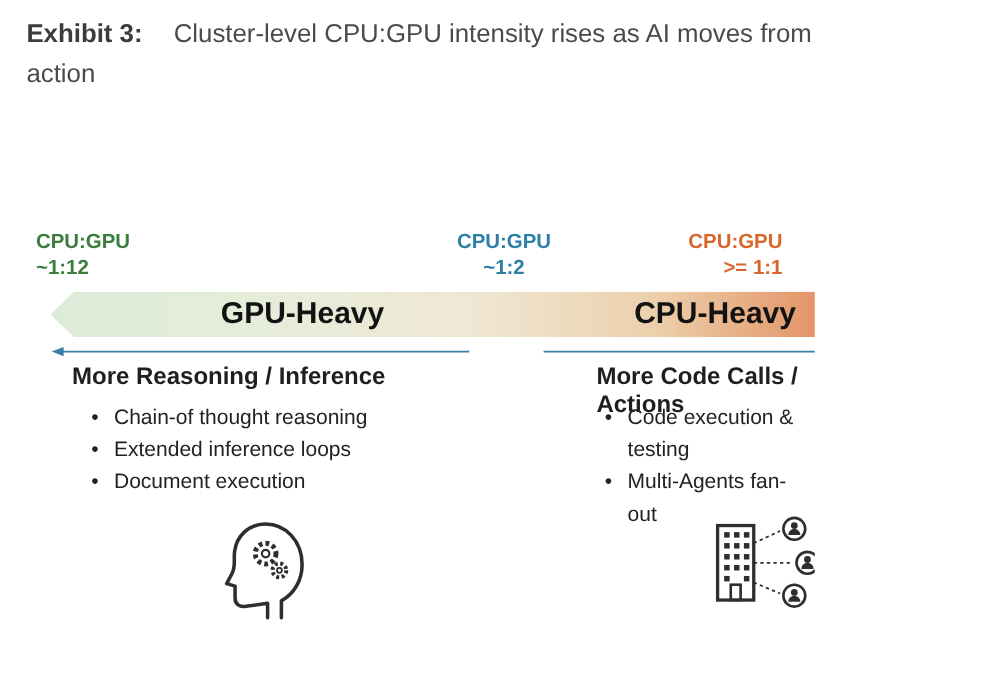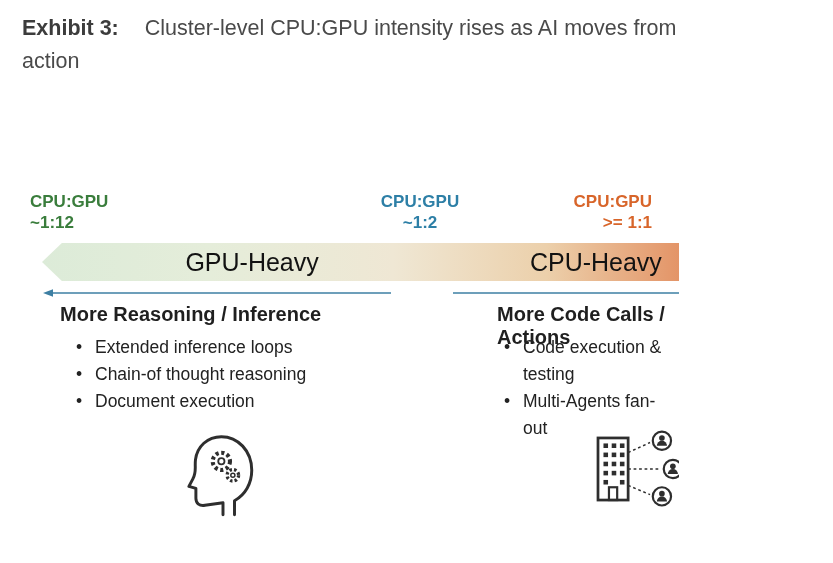--- a/index.html
+++ b/index.html
@@ -15,21 +15,21 @@
   .ratio{position:absolute;top:191px;font-size:17px;font-weight:700;line-height:1.25;}
   .ratio-left{left:30px;text-align:left;color:var(--green);}
   .ratio-center{left:420px;transform:translateX(-50%);text-align:center;color:var(--blue);}
   .ratio-right{right:27px;text-align:right;color:var(--orange);}
 
   
   .spectrum{position:absolute;left:42px;top:243px;width:764px;height:38px;
             background:linear-gradient(90deg, var(--grad-left) 0%, #e5edda 22%, var(--grad-mid) 46%, #ecd0ab 66%, var(--grad-right) 90%, #dd7644 100%);
             clip-path:polygon(2.6% 0, 97.4% 0, 100% 50%, 97.4% 100%, 2.6% 100%, 0 50%);}
   .spectrum .seg{position:absolute;top:50%;transform:translate(-50%,-50%);
-                 font-size:25px;font-weight:400;color:#121212;white-space:nowrap;}
+                 font-size:25px;font-weight:700;color:#121212;white-space:nowrap;}
   .seg-gpu{left:27.5%;}
   .seg-cpu{left:72.5%;}
 
   
   .underline{position:absolute;top:287px;}
   .underline-left{left:42px;}
   .underline-right{left:452px;}
 
   
   .col-heading{position:absolute;top:303px;font-size:20px;font-weight:600;color:#1f1f1f;}
@@ -79,22 +79,22 @@
     <line x1="10" y1="6" x2="349" y2="6" stroke="var(--line)" stroke-width="1.6"></line>
     <polygon points="1,6 11,2.2 11,9.8" fill="var(--line)"></polygon>
   </svg>
   <svg class="underline underline-right" width="357" height="12" aria-hidden="true">
     <line x1="1" y1="6" x2="347" y2="6" stroke="var(--line)" stroke-width="1.6"></line>
     <polygon points="356,6 346,2.2 346,9.8" fill="var(--line)"></polygon>
   </svg>
 
   <div class="col-heading col-heading-left">More Reasoning / Inference</div>
   <ul class="bullets bullets-left">
+    <li>Chain-of thought reasoning</li>
     <li>Extended inference loops</li>
-    <li>Chain-of thought reasoning</li>
     <li>Document execution</li>
   </ul>
 
   <div class="col-heading col-heading-right">More Code Calls / Actions</div>
   <ul class="bullets bullets-right">
     <li>Code execution &amp; testing</li>
     <li>Multi-Agents fan-out</li>
   </ul>
 
   <div class="icon-box icon-box-left">

